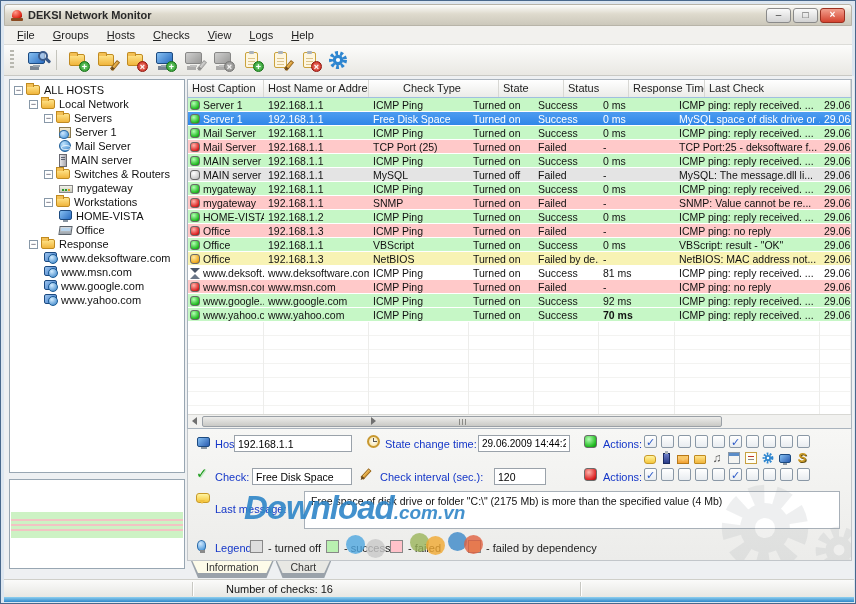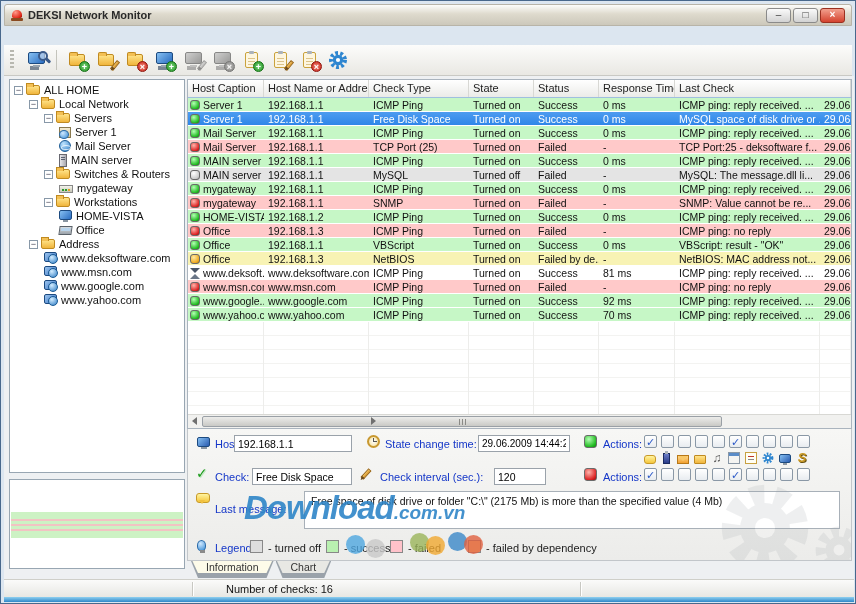--- a/index.html
+++ b/index.html
@@ -207,20 +207,29 @@
   <div class="titlebar">
     <span class="siren"></span>
     <span class="title-text">DEKSI Network Monitor</span>
     <span class="winbtns">
       <span class="wbtn">–</span>
       <span class="wbtn">□</span>
       <span class="wbtn close">×</span>
     </span>
   </div>
 
+  <div class="menubar" id="menubar">
+      <div class="menu-item"><u>F</u>ile</div>
+      <div class="menu-item"><u>G</u>roups</div>
+      <div class="menu-item"><u>H</u>osts</div>
+      <div class="menu-item"><u>C</u>hecks</div>
+      <div class="menu-item"><u>V</u>iew</div>
+      <div class="menu-item"><u>L</u>ogs</div>
+      <div class="menu-item"><u>H</u>elp</div>
+    </div>
 
   <div class="toolbar" id="toolbar">
       <span class="grip"></span>
       <div class="tb-btn">
         <span class="b-mon"></span>
         <span class="mag"></span>
       </div>
       <span class="tbsep"></span>
       <div class="tb-btn">
         <span class="b-fold"></span>
@@ -272,21 +281,21 @@
         </svg>
       </div>
     </div>
 
   <div class="main">
 
     <div class="tree-panel" id="tree">
         <div class="tnode" style="padding-left: 4px;">
           <span class="texp">−</span>
           <span class="ti ti-folder"></span>
-          <span class="tlabel">ALL HOME</span>
+          <span class="tlabel">ALL HOSTS</span>
         </div>
         <div class="tnode" style="padding-left: 19px;">
           <span class="texp">−</span>
           <span class="ti ti-folder"></span>
           <span class="tlabel">Local Network</span>
         </div>
         <div class="tnode" style="padding-left: 34px;">
           <span class="texp">−</span>
           <span class="ti ti-folder"></span>
           <span class="tlabel">Servers</span>
@@ -321,21 +330,21 @@
           <span class="ti ti-mon"></span>
           <span class="tlabel">HOME-VISTA</span>
         </div>
         <div class="tnode" style="padding-left: 49px;">
           <span class="ti ti-laptop"></span>
           <span class="tlabel">Office</span>
         </div>
         <div class="tnode" style="padding-left: 19px;">
           <span class="texp">−</span>
           <span class="ti ti-folder"></span>
-          <span class="tlabel">Address</span>
+          <span class="tlabel">Response</span>
         </div>
         <div class="tnode" style="padding-left: 34px;">
           <span class="ti ti-www"></span>
           <span class="tlabel">www.deksoftware.com</span>
         </div>
         <div class="tnode" style="padding-left: 34px;">
           <span class="ti ti-www"></span>
           <span class="tlabel">www.msn.com</span>
         </div>
         <div class="tnode" style="padding-left: 34px;">
@@ -350,21 +359,21 @@
 
     <div class="stripe-panel">
       <div class="stripes"></div>
     </div>
 
     <div class="right">
       <div class="table-wrap">
         <div class="thead" id="thead">
             <span class="thc" style="width: 76px;">Host Caption</span>
             <span class="thc" style="width: 105px;">Host Name or Address</span>
-            <span class="thc" style="width: 100px;">Check Type</span>
+            <span class="thc" style="width: 100px; margin-left: 30px;">Check Type</span>
             <span class="thc" style="width: 65px;">State</span>
             <span class="thc" style="width: 65px;">Status</span>
             <span class="thc" style="width: 76px;">Response Time</span>
             <span class="thc" style="width: 70px; flex: 1 1 0%;">Last Check</span>
           </div>
         <div id="tbody">
             <div class="trow" style="background: rgb(198, 247, 198);">
               <span class="tc tc0" style="width: 76px;">
                 <span class="led led-green"></span>
                 <span>Server 1</span>
@@ -561,21 +570,21 @@
             </div>
             <div class="trow" style="background: rgb(198, 247, 198);">
               <span class="tc tc0" style="width: 76px;">
                 <span class="led led-green"></span>
                 <span>www.yahoo.c...</span>
               </span>
               <span class="tc" style="width: 105px;">www.yahoo.com</span>
               <span class="tc" style="width: 100px;">ICMP Ping</span>
               <span class="tc" style="width: 65px;">Turned on</span>
               <span class="tc" style="width: 65px;">Success</span>
-              <span class="tc" style="width: 76px;">70 ms</span>
+              <span class="tc" style="width: 76px; font-weight: bold;">70 ms</span>
               <span class="tc" style="width: 145px;">ICMP ping: reply received. ...</span>
               <span class="tc" style="width: 70px; flex: 1 1 0%;">29.06.2009</span>
             </div>
           </div>
         <div class="tfill" id="tfill">
             <span class="fcol" style="width: 76px;"></span>
             <span class="fcol" style="width: 105px;"></span>
             <span class="fcol" style="width: 100px;"></span>
             <span class="fcol" style="width: 65px;"></span>
             <span class="fcol" style="width: 65px;"></span>

